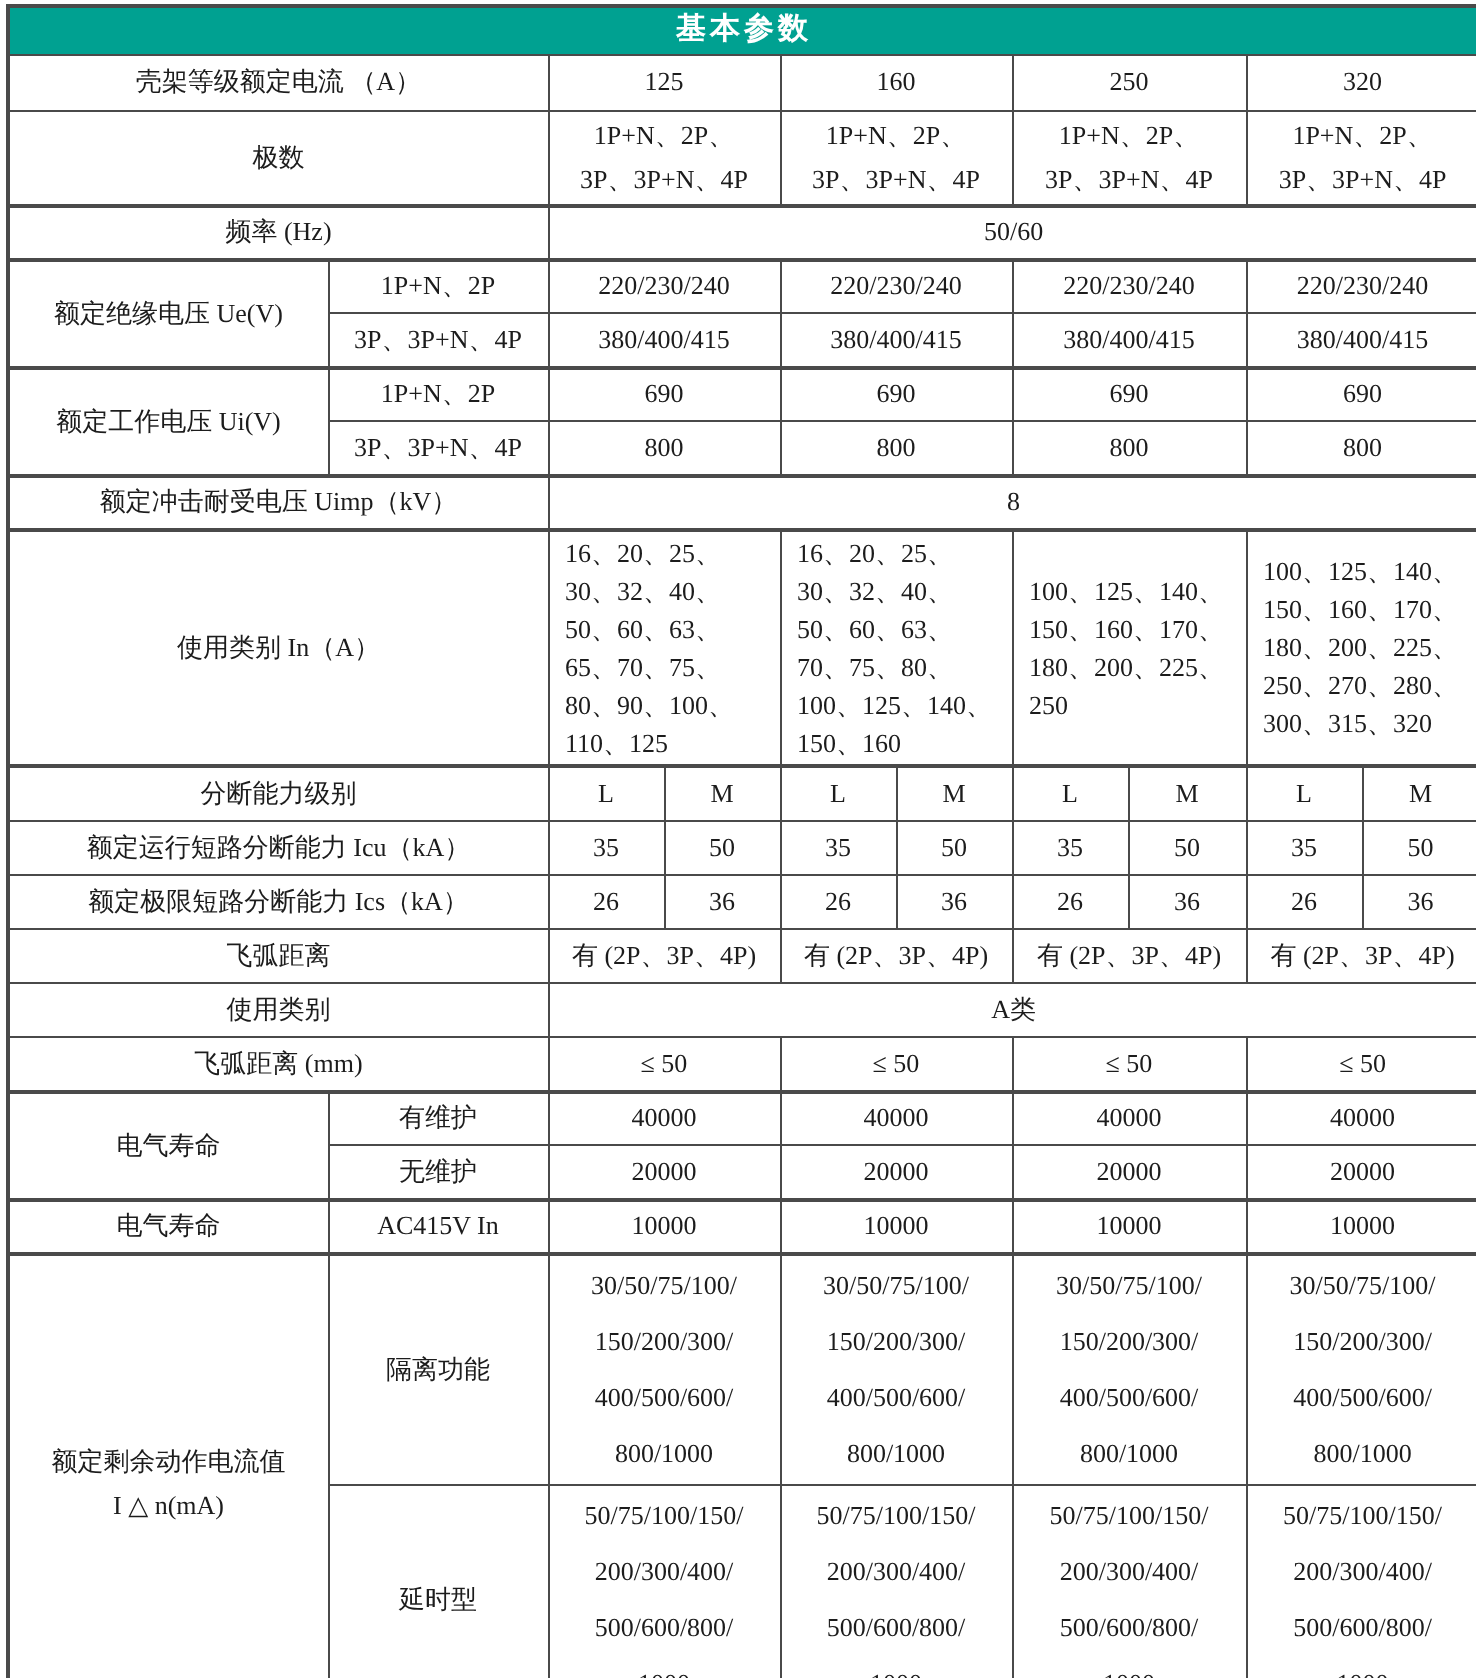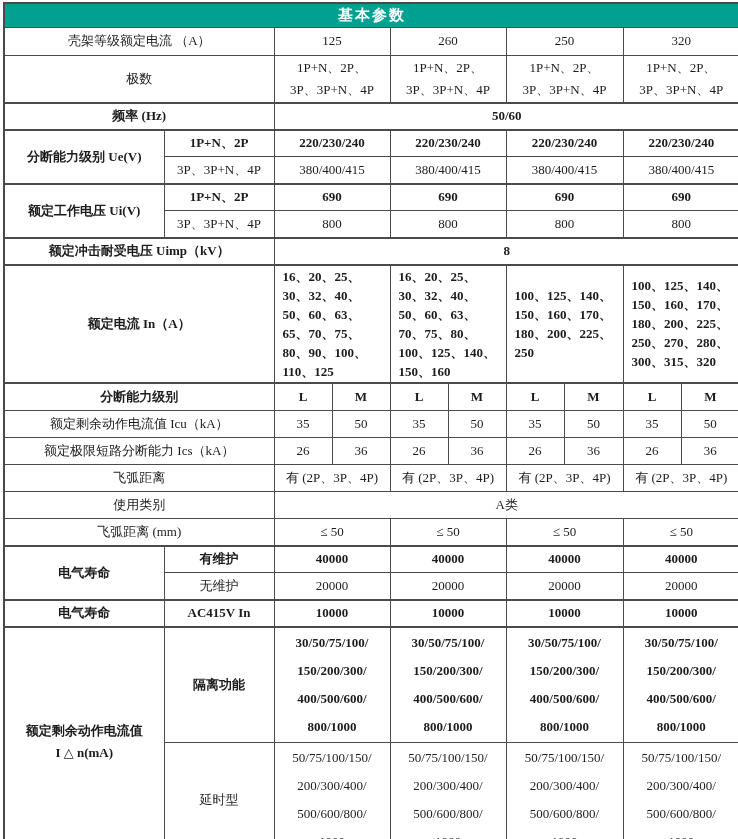--- a/index.html
+++ b/index.html
@@ -23,21 +23,21 @@
     border: 1px solid var(--grid);
     text-align: center;
     vertical-align: middle;
     font-size: 13px;
     line-height: 18px;
     white-space: pre-line;
     padding: 1px 3px;
     overflow: hidden;
   }
   tr { height: 27px; }
-  tr.thick > td { border-top-width: 2px; font-weight: bold; }
+  tr.thick > td { border-top-width: 2px; }
 
   .r-header { height: 24px; }
   .r-header td {
     background: var(--accent);
     color: #ffffff;
     font-weight: bold;
     font-size: 15px;
     letter-spacing: 2px;
   }
   .r-frame { height: 28px; }
@@ -71,21 +71,21 @@
   </colgroup>
 
   <tbody>
         <tr class="r-header">
     <td colspan="10">基本参数</td>
   </tr>
 
   <tr class="r-frame">
     <td colspan="2">壳架等级额定电流 （A）</td>
     <td colspan="2">125</td>
-    <td colspan="2">260</td>
+    <td colspan="2">160</td>
     <td colspan="2">250</td>
     <td colspan="2">320</td>
   </tr>
 
   <tr class="r-poles">
     <td colspan="2">极数</td>
     <td colspan="2" class="med">1P+N、2P、
 3P、3P+N、4P</td>
     <td colspan="2" class="med">1P+N、2P、
 3P、3P+N、4P</td>
@@ -94,21 +94,21 @@
     <td colspan="2" class="med">1P+N、2P、
 3P、3P+N、4P</td>
   </tr>
 
   <tr class="thick">
     <td colspan="2">频率 (Hz)</td>
     <td colspan="8">50/60</td>
   </tr>
 
   <tr class="thick">
-    <td rowspan="2">分断能力级别 Ue(V)</td>
+    <td rowspan="2">额定绝缘电压 Ue(V)</td>
     <td>1P+N、2P</td>
     <td colspan="2">220/230/240</td>
     <td colspan="2">220/230/240</td>
     <td colspan="2">220/230/240</td>
     <td colspan="2">220/230/240</td>
   </tr>
   <tr>
     <td>3P、3P+N、4P</td>
     <td colspan="2">380/400/415</td>
     <td colspan="2">380/400/415</td>
@@ -131,21 +131,21 @@
     <td colspan="2">800</td>
     <td colspan="2">800</td>
   </tr>
 
   <tr class="thick">
     <td colspan="2">额定冲击耐受电压 Uimp（kV）</td>
     <td colspan="8">8</td>
   </tr>
 
   <tr class="r-in thick">
-    <td colspan="2">额定电流 In（A）</td>
+    <td colspan="2">使用类别 In（A）</td>
     <td colspan="2" class="left tight">16、20、25、
 30、32、40、
 50、60、63、
 65、70、75、
 80、90、100、
 110、125</td>
     <td colspan="2" class="left tight">16、20、25、
 30、32、40、
 50、60、63、
 70、75、80、
@@ -168,21 +168,21 @@
     <td>M</td>
     <td>L</td>
     <td>M</td>
     <td>L</td>
     <td>M</td>
     <td>L</td>
     <td>M</td>
   </tr>
 
   <tr>
-    <td colspan="2">额定剩余动作电流值 Icu（kA）</td>
+    <td colspan="2">额定运行短路分断能力 Icu（kA）</td>
     <td>35</td>
     <td>50</td>
     <td>35</td>
     <td>50</td>
     <td>35</td>
     <td>50</td>
     <td>35</td>
     <td>50</td>
   </tr>
 

